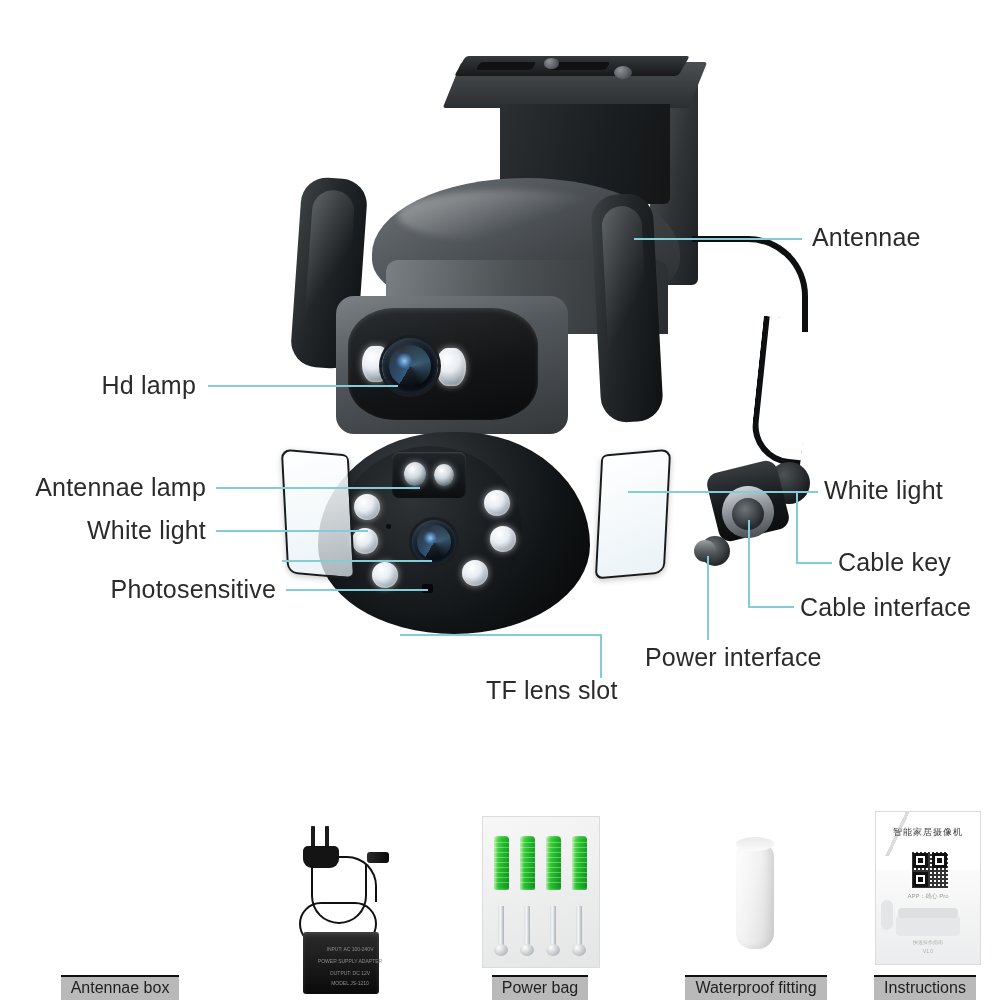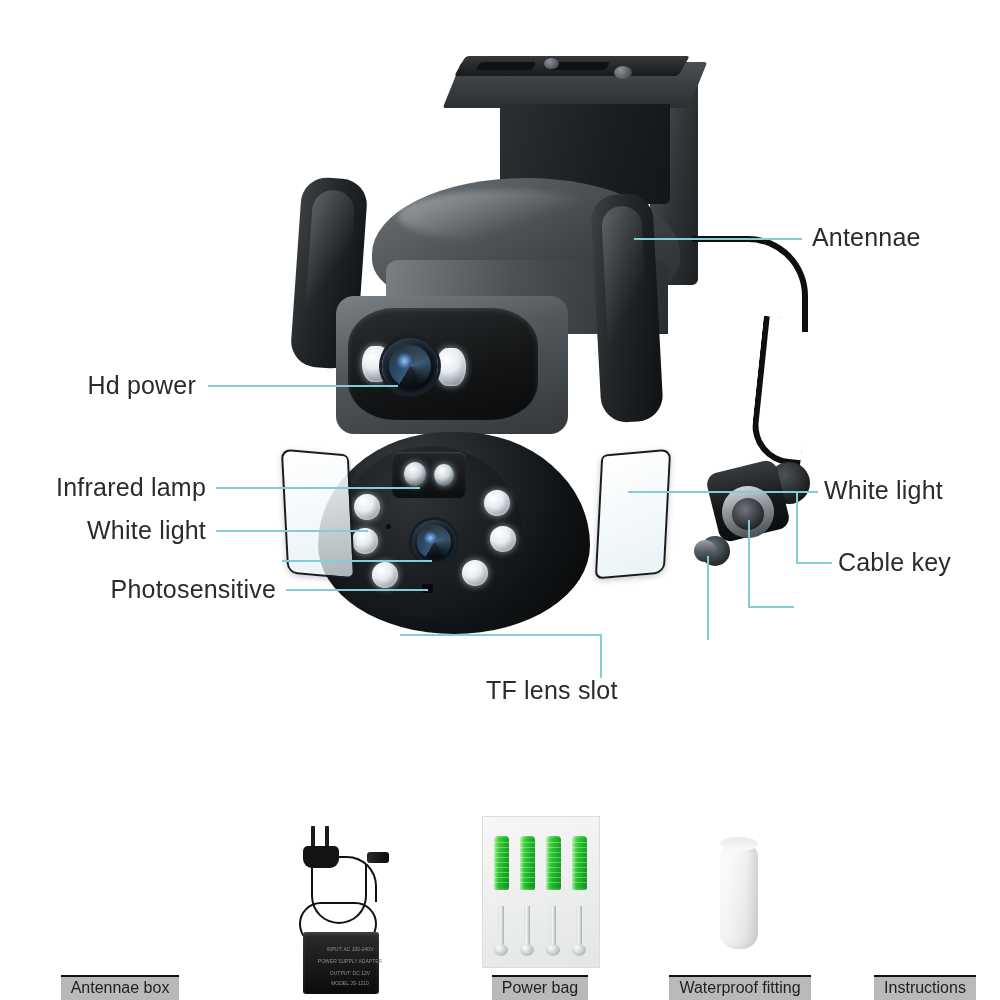--- a/index.html
+++ b/index.html
@@ -317,34 +317,36 @@
     <div class="lead v" style="left:748px;top:520px;height:88px;"></div>
     <div class="lead h" style="left:748px;top:606px;width:46px;"></div>
 
     <div class="lead v" style="left:707px;top:556px;height:84px;"></div>
 
     <div class="lead h" style="left:400px;top:634px;width:202px;"></div>
     <div class="lead v" style="left:600px;top:634px;height:44px;"></div>
 
     <div class="label" style="left:812px;top:225px;">Antennae</div>
 
-    <div class="label r" style="left:196px;top:373px;">Hd power</div>
-
-    <div class="label r" style="left:206px;top:475px;">Infrared lamp</div>
+    <div class="label r" style="left:196px;top:373px;">Hd lamp</div>
+
+    <div class="label r" style="left:206px;top:475px;">Antennae lamp</div>
 
     <div class="label r" style="left:206px;top:518px;">White light</div>
 
 
     <div class="label r" style="left:276px;top:577px;">Photosensitive</div>
 
     <div class="label" style="left:824px;top:478px;">White light</div>
 
     <div class="label" style="left:838px;top:550px;">Cable key</div>
 
-
+    <div class="label" style="left:800px;top:595px;">Cable interface</div>
+
+    <div class="label" style="left:645px;top:645px;">Power interface</div>
 
     <div class="label" style="left:486px;top:678px;">TF lens slot</div>
   </div>
 
   <div class="acc" style="left:20px;width:200px;">
     <div class="acc-cap-wrap">
       <div class="acc-cap">Antennae box</div>
     </div>
   </div>
 
@@ -390,29 +392,54 @@
       <div class="screw" style="left:90px;top:92px;width:18px;height:52px;">
         <div class="screw-shaft" style="left:6px;top:0;width:6px;height:40px;"></div>
         <div class="screw-head" style="left:2px;top:38px;width:14px;height:12px;"></div>
       </div>
     </div>
     <div class="acc-cap-wrap">
       <div class="acc-cap">Power bag</div>
     </div>
   </div>
 
-  <div class="acc" style="left:660px;width:160px;">
+  <div class="acc" style="left:676px;width:160px;">
     <div class="acc-img" style="width:80px;height:150px;">
       <div class="fitting" style="left:20px;top:24px;width:38px;height:106px;"></div>
       <div class="fitting-top" style="left:20px;top:18px;width:38px;height:14px;"></div>
     </div>
     <div class="acc-cap-wrap">
       <div class="acc-cap">Waterproof fitting</div>
     </div>
   </div>
 
   <div class="acc" style="left:860px;width:130px;">
+    <div class="acc-img" style="width:112px;height:160px;">
+      <div class="manual" style="left:6px;top:2px;width:104px;height:152px;">
+        <div class="manual-bg"></div>
+        <div class="sofa" style="left:20px;top:104px;width:64px;height:20px;"></div>
+        <div class="sofa" style="left:22px;top:96px;width:60px;height:10px;background:#dedfe0;"></div>
+        <div class="sofa" style="left:5px;top:88px;width:12px;height:30px;background:#e4e5e6;border-radius:6px;"></div>
+        <div class="diag" style="left:0;top:0;width:44px;height:44px;"></div>
+        <div class="manual-title" style="top:14px;">智能家居摄像机</div>
+        <div class="qr" style="left:34px;top:38px;width:36px;height:36px;">
+          <i></i>
+          <div class="qr-eye" style="left:3px;top:3px;width:9px;height:9px;">
+              <b></b>
+            </div>
+          <div class="qr-eye" style="right:3px;top:3px;width:9px;height:9px;">
+              <b></b>
+            </div>
+          <div class="qr-eye" style="left:3px;bottom:3px;width:9px;height:9px;">
+              <b></b>
+            </div>
+        </div>
+        <div class="manual-sub" style="top:80px;">APP：雄心 Pro</div>
+        <div class="manual-foot" style="top:126px;">快速操作指南</div>
+        <div class="manual-foot" style="top:135px;">V1.0</div>
+      </div>
+    </div>
     <div class="acc-cap-wrap">
       <div class="acc-cap">Instructions</div>
     </div>
   </div>
 
 </div>
 
 </body></html>

